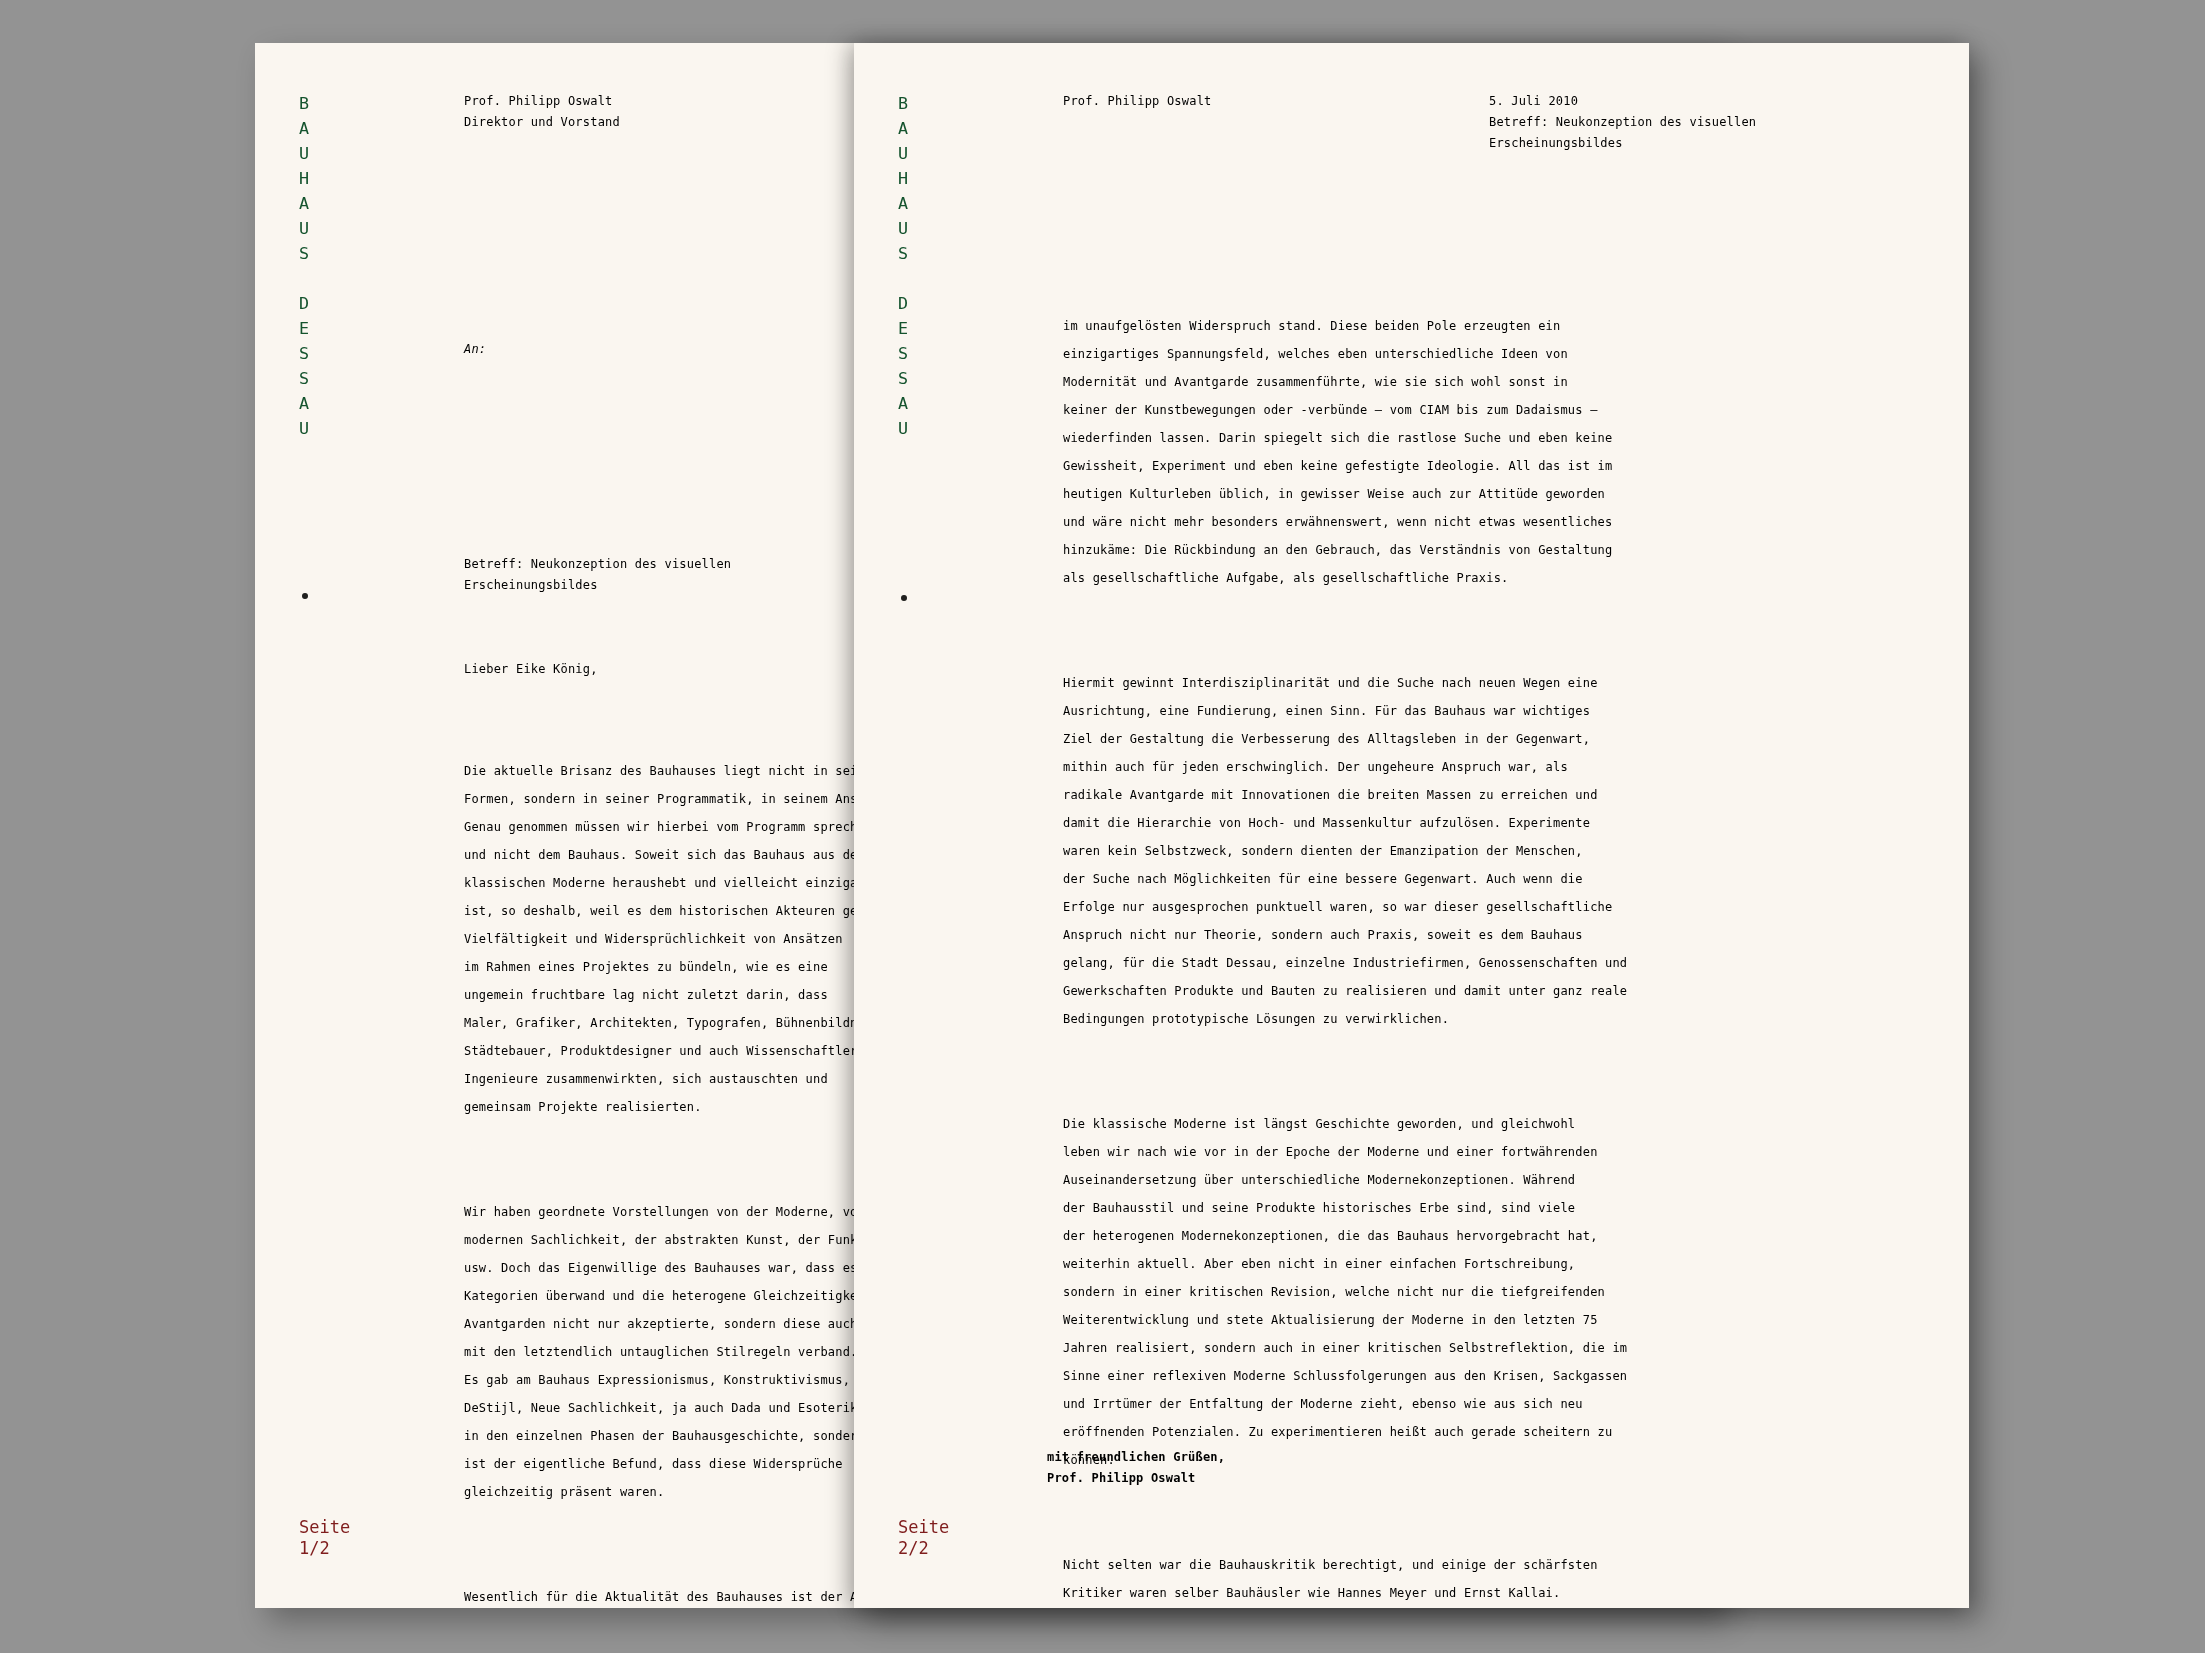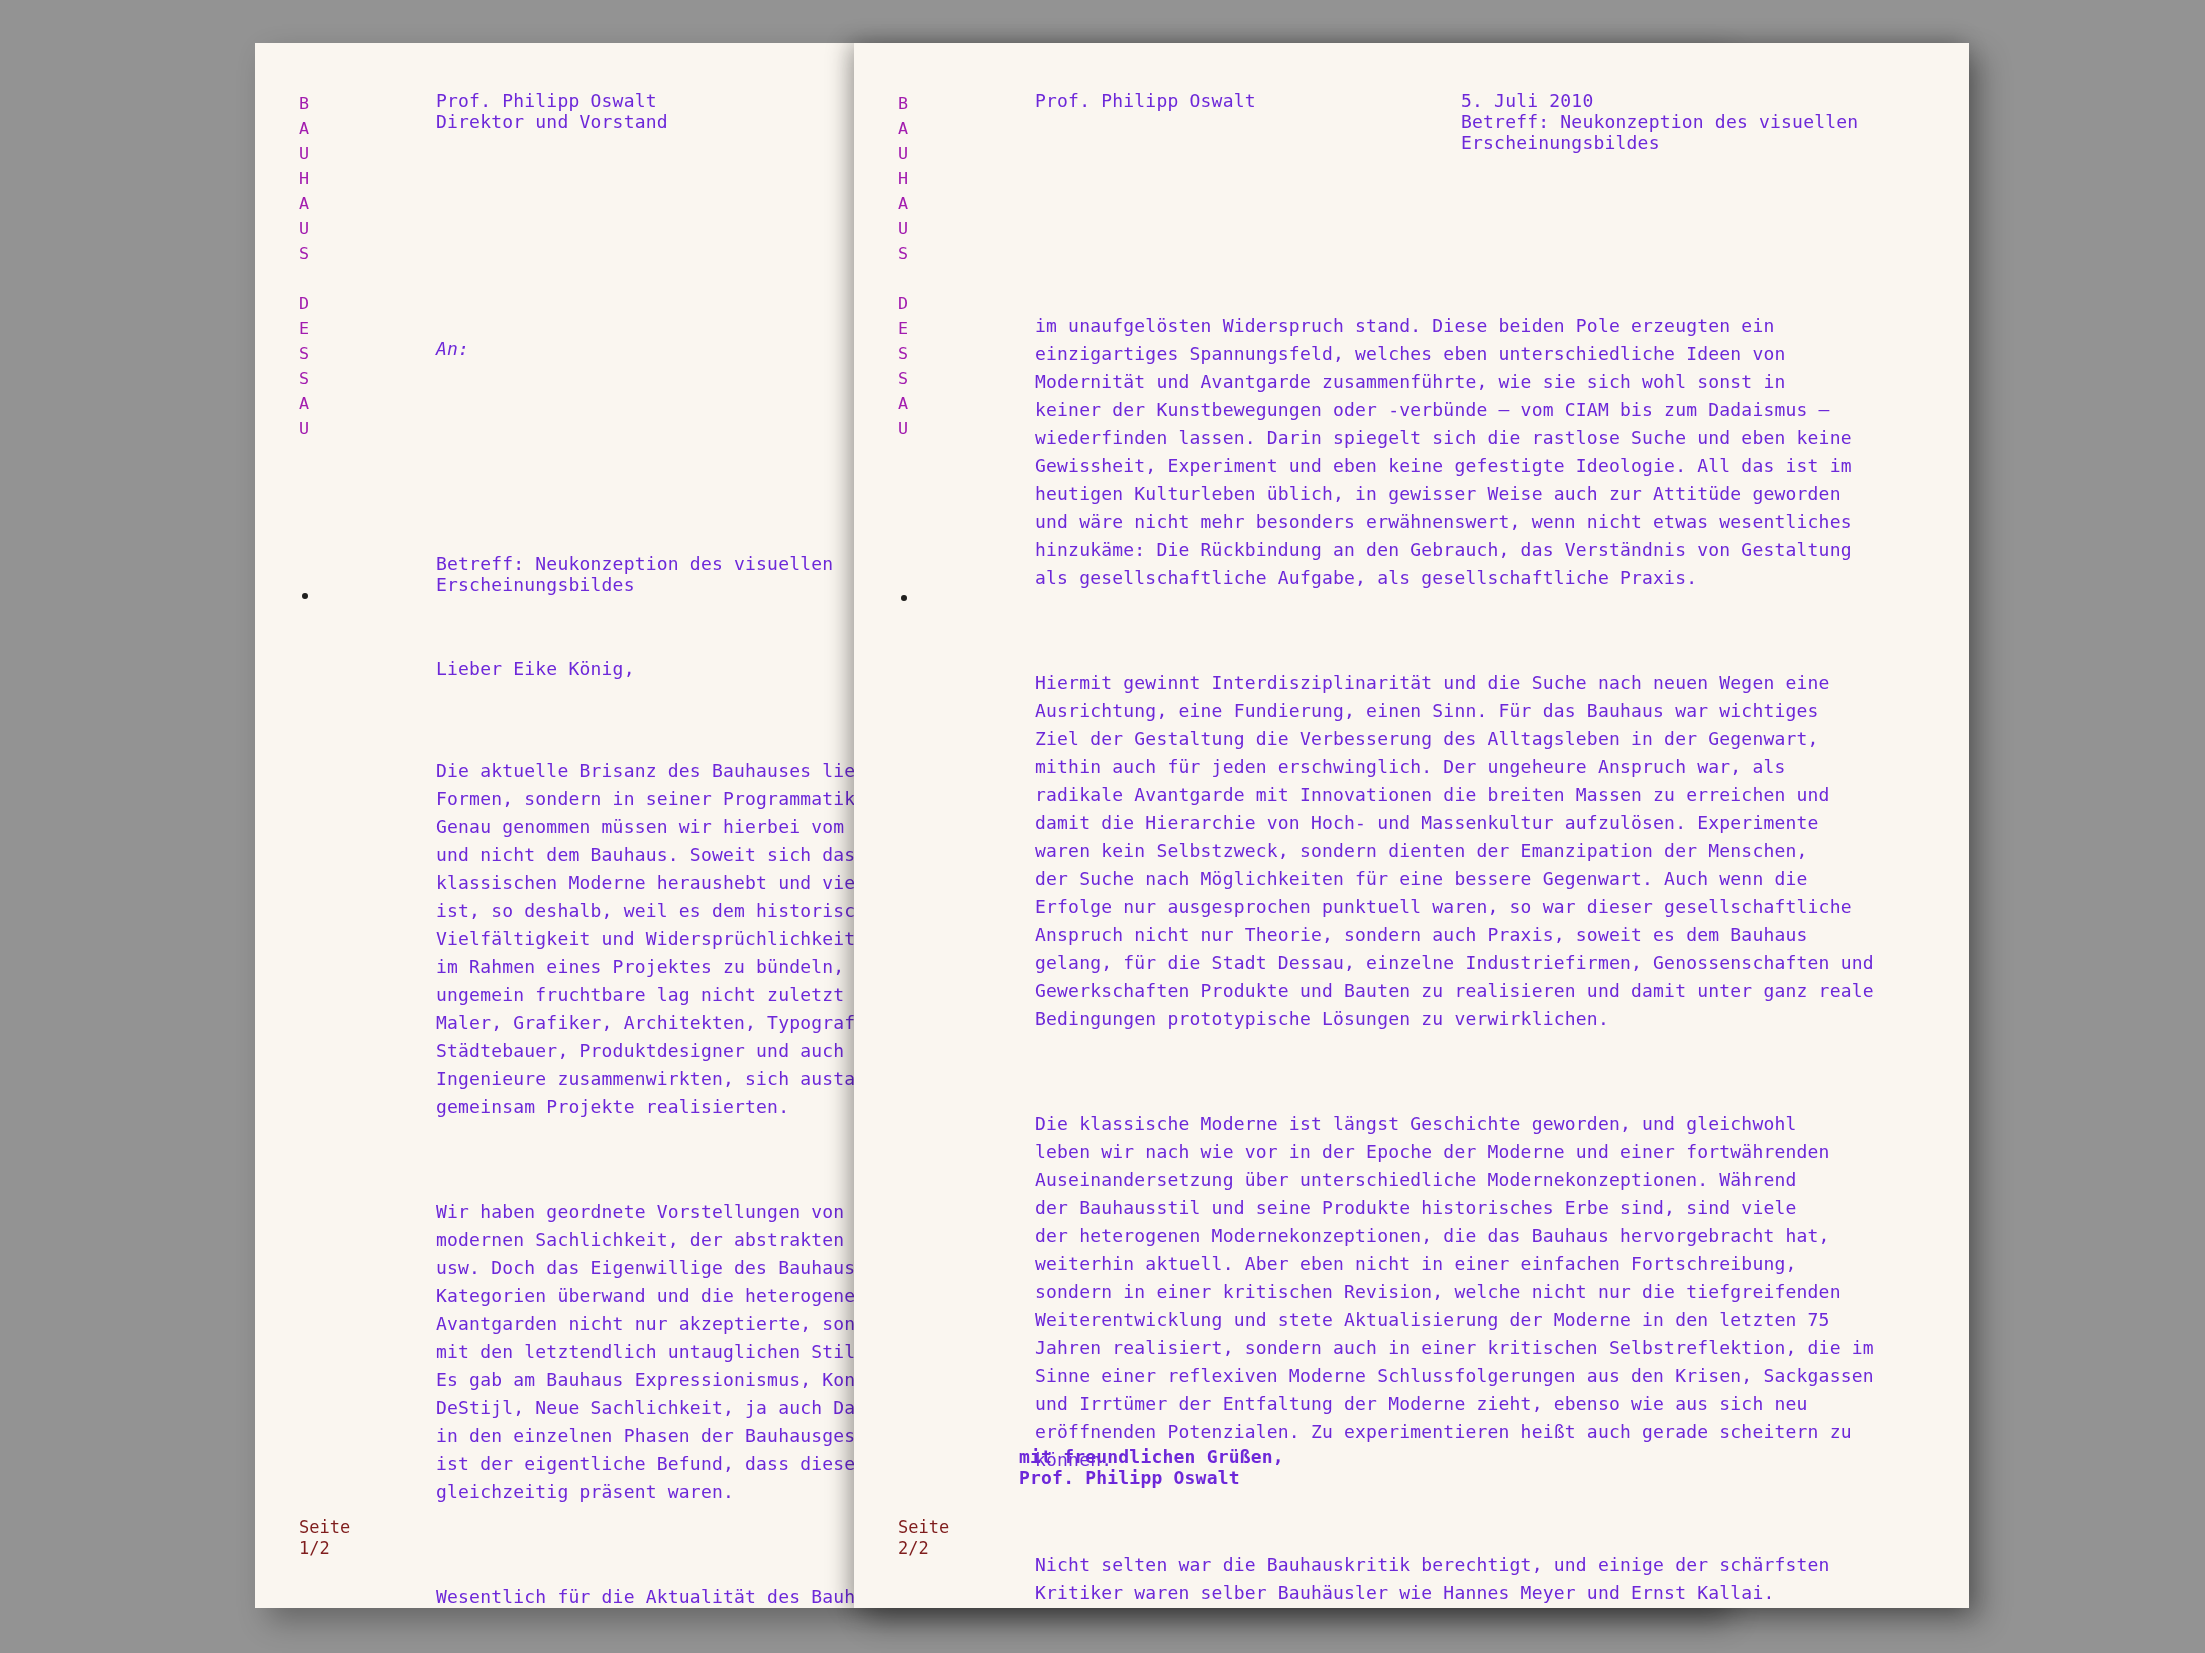--- a/index.html
+++ b/index.html
@@ -43,42 +43,43 @@
   }
 
   
   .letterhead {
     position: absolute;
     left: 44px;
     top: 48px;
     font-size: 16.7px;
     line-height: 25px;
     letter-spacing: 0.4px;
-    color: #a21caf;
+    color: #14532d;
     white-space: pre;
   }
   .letterhead .gap { display: block; height: 25px; }
 
   .margin-dot {
     position: absolute;
     left: 47px;
     width: 5.8px;
     height: 5.8px;
     border-radius: 50%;
     background: #20201e;
   }
 
   
   .tblock {
     position: absolute;
-    color: #6d28d9;
-    font-size: 18px;
+    color: #000000;
+    font-size: 12px;
     line-height: 20.5px;
     letter-spacing: 0.2px;
     white-space: pre;
+    margin-left: 28px;
   }
   .tblock.body {
     line-height: 28px;
   }
   .para { margin: 0 0 21px 0; white-space: pre; }
   .para:last-child { margin-bottom: 0; }
 
   .footer {
     position: absolute;
     left: 44px;

